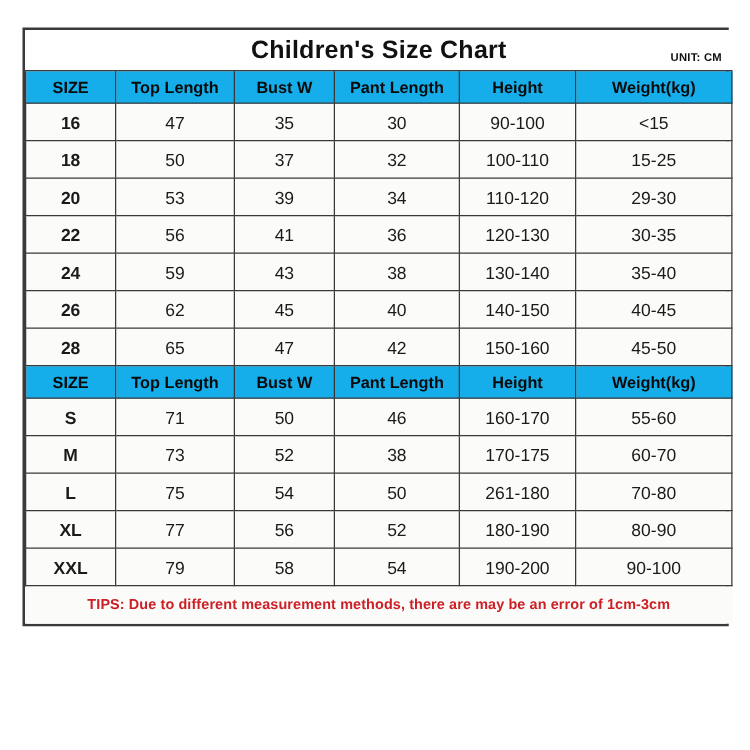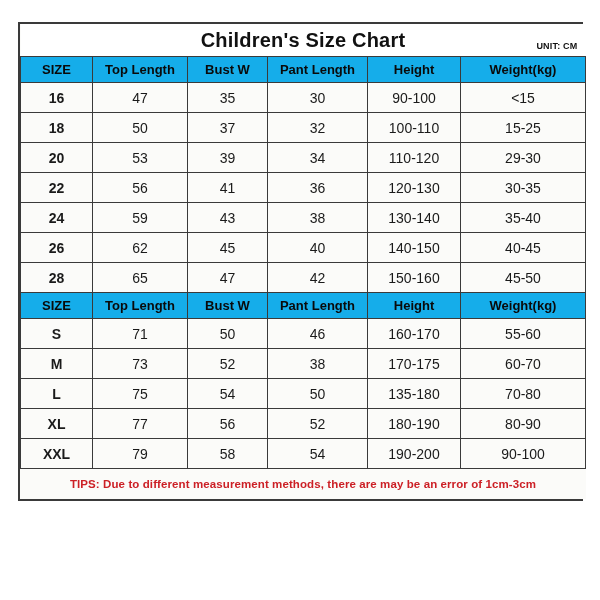--- a/index.html
+++ b/index.html
@@ -228,21 +228,21 @@
           <td>52</td>
           <td>38</td>
           <td>170-175</td>
           <td>60-70</td>
         </tr>
         <tr class="data-row">
           <td class="size-cell">L</td>
           <td>75</td>
           <td>54</td>
           <td>50</td>
-          <td>135-180</td>
+          <td>261-180</td>
           <td>70-80</td>
         </tr>
         <tr class="data-row">
           <td class="size-cell">XL</td>
           <td>77</td>
           <td>56</td>
           <td>52</td>
           <td>180-190</td>
           <td>80-90</td>
         </tr>

